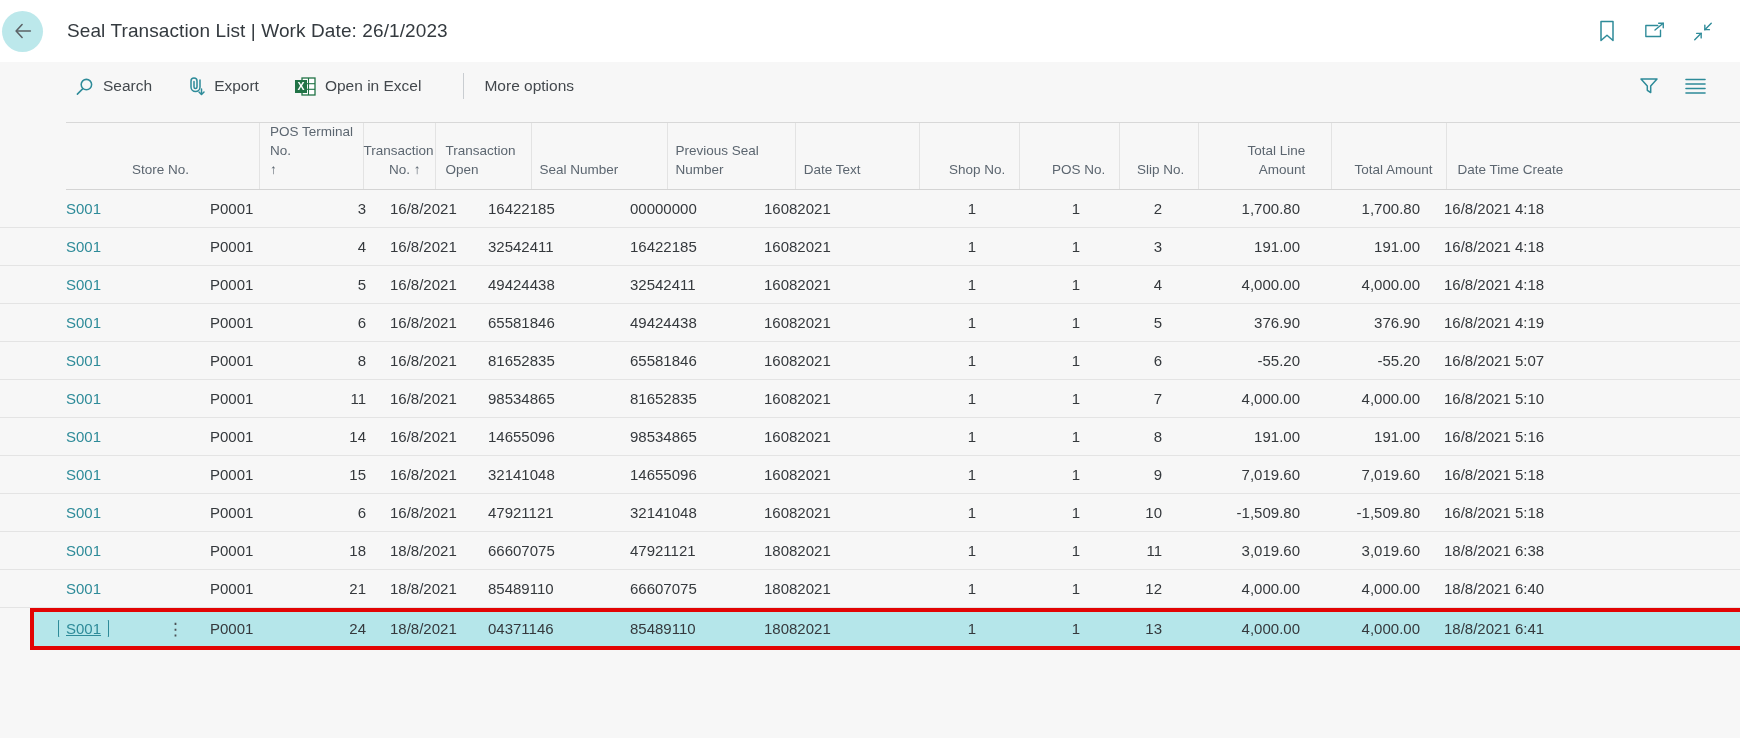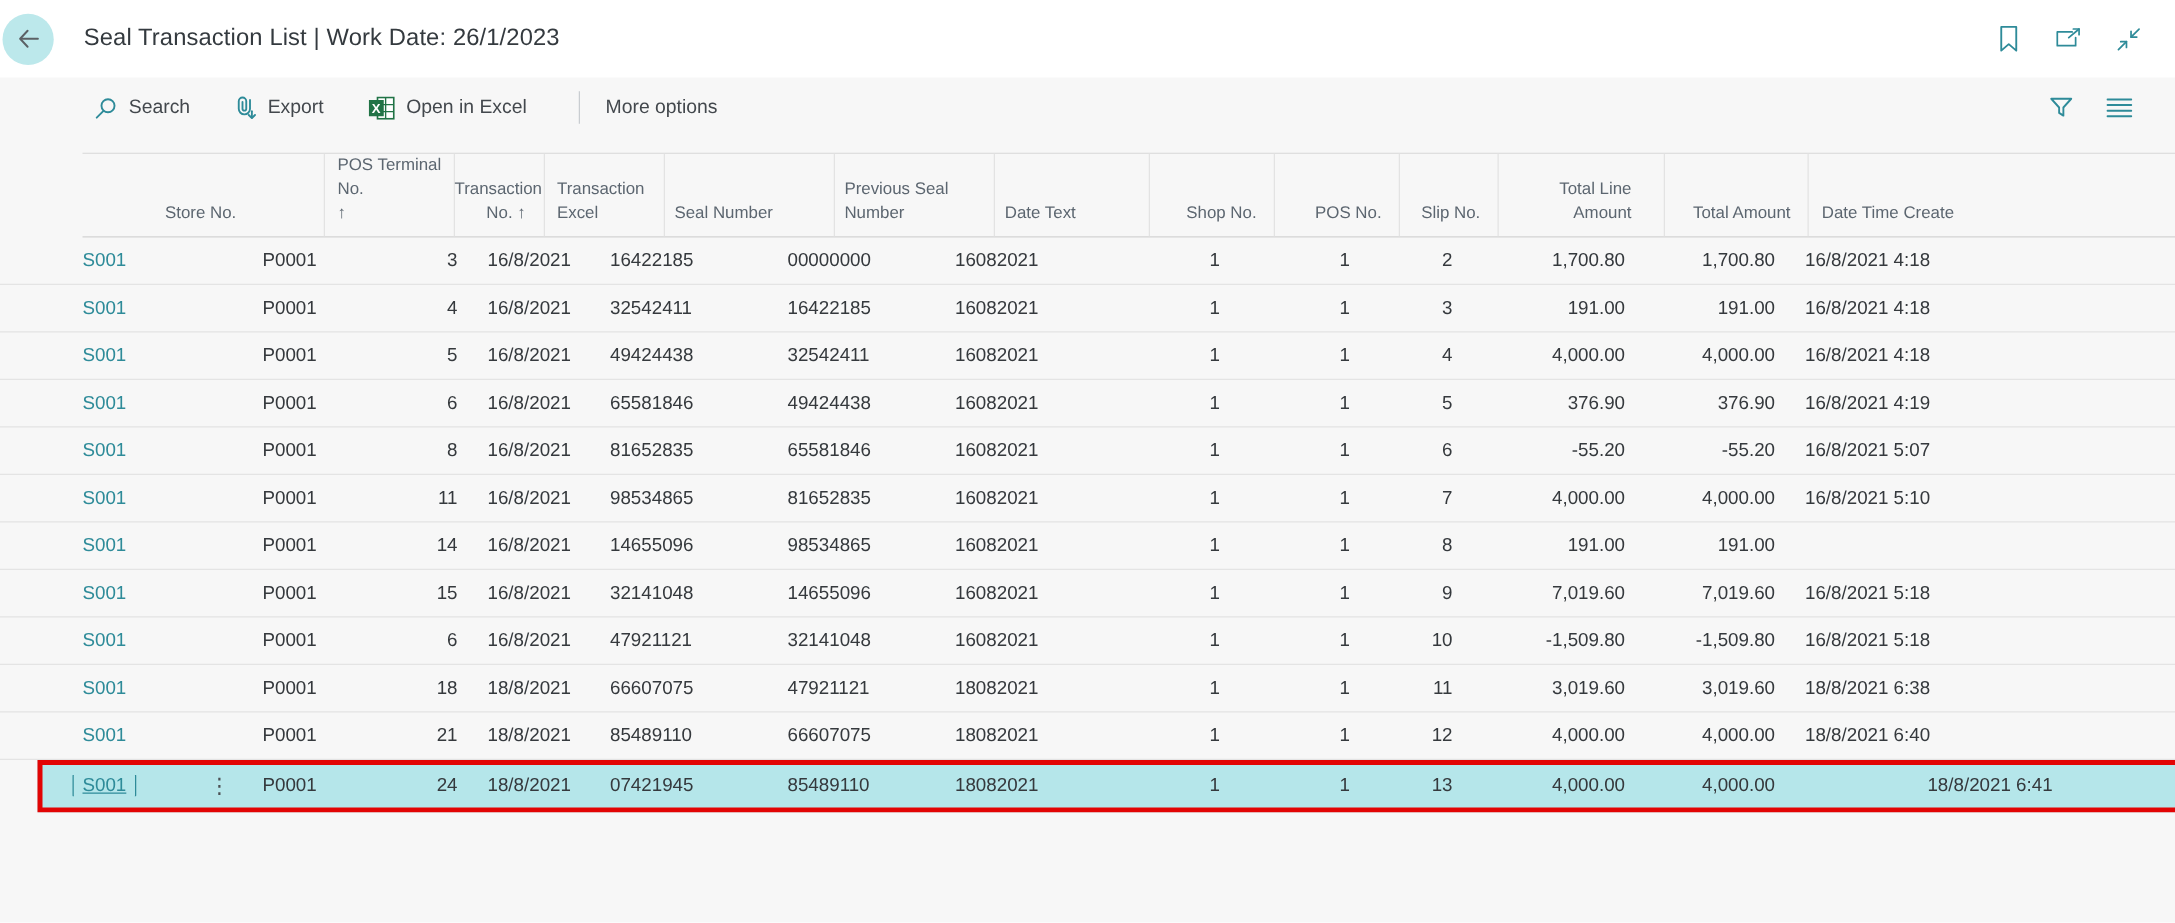--- a/index.html
+++ b/index.html
@@ -156,21 +156,21 @@
           <div class="hcell" style="width: 200px; padding-left: 66px; align-items: flex-end;">
             <span class="hlabel">Store No.</span>
           </div>
           <div class="hcell" style="width: 108px; padding-left: 10px;">
             <span class="hlabel">POS Terminal No.<br><span>↑</span></span>
           </div>
           <div class="hcell al-right" style="width: 72px; padding-right: 14px;">
             <span class="hlabel">Transaction No. ↑</span>
           </div>
           <div class="hcell" style="width: 100px; padding-left: 10px;">
-            <span class="hlabel">Transaction Excel</span>
+            <span class="hlabel">Transaction Open</span>
           </div>
           <div class="hcell" style="width: 142px; padding-left: 8px;">
             <span class="hlabel">Seal Number</span>
           </div>
           <div class="hcell" style="width: 134px; padding-left: 8px;">
             <span class="hlabel">Previous Seal Number</span>
           </div>
           <div class="hcell" style="width: 130px; padding-left: 8px;">
             <span class="hlabel">Date Text</span>
           </div>
@@ -290,20 +290,21 @@
             <div class="tcell al-right" style="width: 72px; padding-right: 14px;">14</div>
             <div class="tcell" style="width: 100px; padding-left: 10px;">16/8/2021</div>
             <div class="tcell" style="width: 142px; padding-left: 8px;">14655096</div>
             <div class="tcell" style="width: 134px; padding-left: 8px;">98534865</div>
             <div class="tcell" style="width: 130px; padding-left: 8px;">16082021</div>
             <div class="tcell al-right" style="width: 104px; padding-right: 14px;">1</div>
             <div class="tcell al-right" style="width: 104px; padding-right: 14px;">1</div>
             <div class="tcell al-right" style="width: 82px; padding-right: 14px;">8</div>
             <div class="tcell al-right" style="width: 138px; padding-right: 14px;">191.00</div>
             <div class="tcell al-right" style="width: 120px; padding-right: 14px;">191.00</div>
+            <div class="tcell" style="width: 306px; padding-left: 10px;">16/8/2021 5:16</div>
           </div>
           <div class="trow">
             <div class="tcell" style="width: 200px; padding-left: 66px;"><span class="store-link">S001</span></div>
             <div class="tcell" style="width: 108px; padding-left: 10px;">P0001</div>
             <div class="tcell al-right" style="width: 72px; padding-right: 14px;">15</div>
             <div class="tcell" style="width: 100px; padding-left: 10px;">16/8/2021</div>
             <div class="tcell" style="width: 142px; padding-left: 8px;">32141048</div>
             <div class="tcell" style="width: 134px; padding-left: 8px;">14655096</div>
             <div class="tcell" style="width: 130px; padding-left: 8px;">16082021</div>
             <div class="tcell al-right" style="width: 104px; padding-right: 14px;">1</div>
@@ -356,27 +357,27 @@
             <div class="tcell al-right" style="width: 82px; padding-right: 14px;">12</div>
             <div class="tcell al-right" style="width: 138px; padding-right: 14px;">4,000.00</div>
             <div class="tcell al-right" style="width: 120px; padding-right: 14px;">4,000.00</div>
             <div class="tcell" style="width: 306px; padding-left: 10px;">18/8/2021 6:40</div>
           </div>
           <div class="trow selected">
             <div class="tcell" style="width: 200px; padding-left: 66px;"><span class="store-link">S001</span><span class="row-menu">⋮</span></div>
             <div class="tcell" style="width: 108px; padding-left: 10px;">P0001</div>
             <div class="tcell al-right" style="width: 72px; padding-right: 14px;">24</div>
             <div class="tcell" style="width: 100px; padding-left: 10px;">18/8/2021</div>
-            <div class="tcell" style="width: 142px; padding-left: 8px;">07421945</div>
+            <div class="tcell" style="width: 142px; padding-left: 8px;">04371146</div>
             <div class="tcell" style="width: 134px; padding-left: 8px;">85489110</div>
             <div class="tcell" style="width: 130px; padding-left: 8px;">18082021</div>
             <div class="tcell al-right" style="width: 104px; padding-right: 14px;">1</div>
             <div class="tcell al-right" style="width: 104px; padding-right: 14px;">1</div>
             <div class="tcell al-right" style="width: 82px; padding-right: 14px;">13</div>
             <div class="tcell al-right" style="width: 138px; padding-right: 14px;">4,000.00</div>
             <div class="tcell al-right" style="width: 120px; padding-right: 14px;">4,000.00</div>
-            <div class="tcell" style="width: 306px; padding-left: 10px; text-align: center;">18/8/2021 6:41</div>
+            <div class="tcell" style="width: 306px; padding-left: 10px;">18/8/2021 6:41</div>
           </div>
         </div>
     </div>
 
   </div>
 </div>
 
 </body></html>

